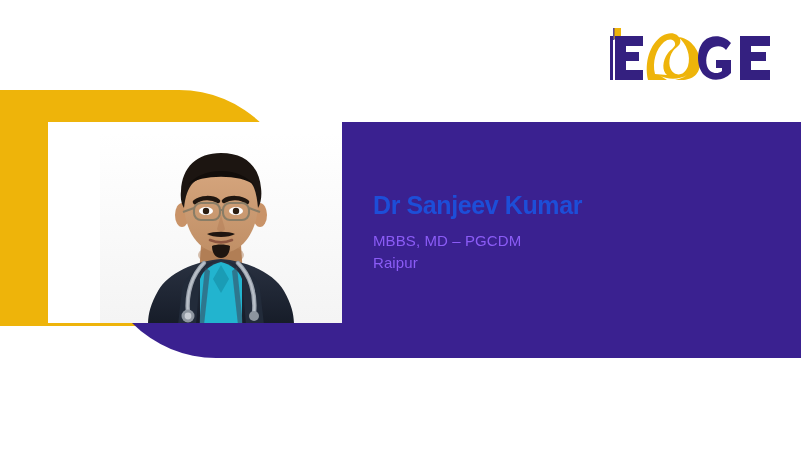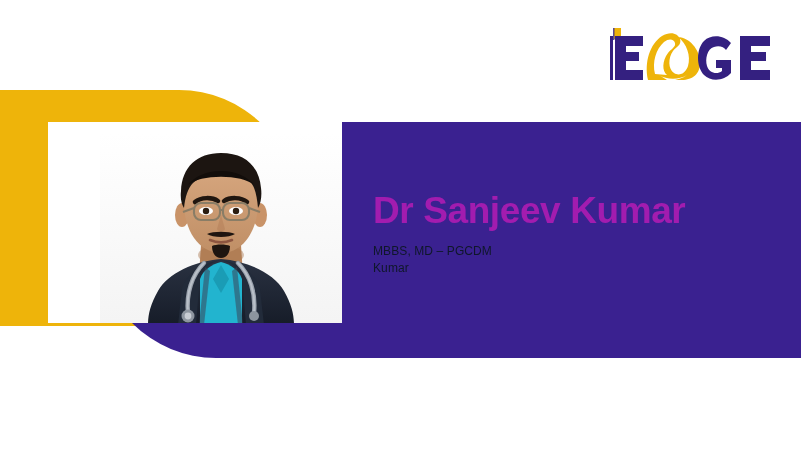--- a/index.html
+++ b/index.html
@@ -64,31 +64,31 @@
   }
   .photo-svg{ display:block; width:242px; height:190px; }
 
   
   .text-block{
     position:absolute;
     left:373px; top:104px;
     width:400px;
   }
   .doc-name{
-    font-size:37px;
+    font-size:25px;
     font-weight:bold;
-    color:#a21caf;
+    color:#1d4ed8;
     letter-spacing:-0.4px;
     line-height:1.05;
     white-space:nowrap;
   }
   .doc-lines{ margin-top:12px; }
   .doc-line{
-    font-size:12px;
-    color:#0f172a;
+    font-size:15px;
+    color:#8b5cf6;
     line-height:1.42;
     letter-spacing:0.1px;
     white-space:nowrap;
   }
 </style>
 </head>
 <body>
 
 <div id="stage">
 
@@ -235,18 +235,18 @@
                      C116 125 112 121 112 113 Z" fill="#1e1510"></path>
           </g>
         </svg>
       </div>
     </div>
 
     <div class="text-block">
       <div class="doc-name">Dr Sanjeev Kumar</div>
       <div class="doc-lines">
         <div class="doc-line">MBBS, MD – PGCDM</div>
-        <div class="doc-line">Kumar</div>
+        <div class="doc-line">Raipur</div>
       </div>
     </div>
 
   </div>
 </div>
 
 </body></html>

